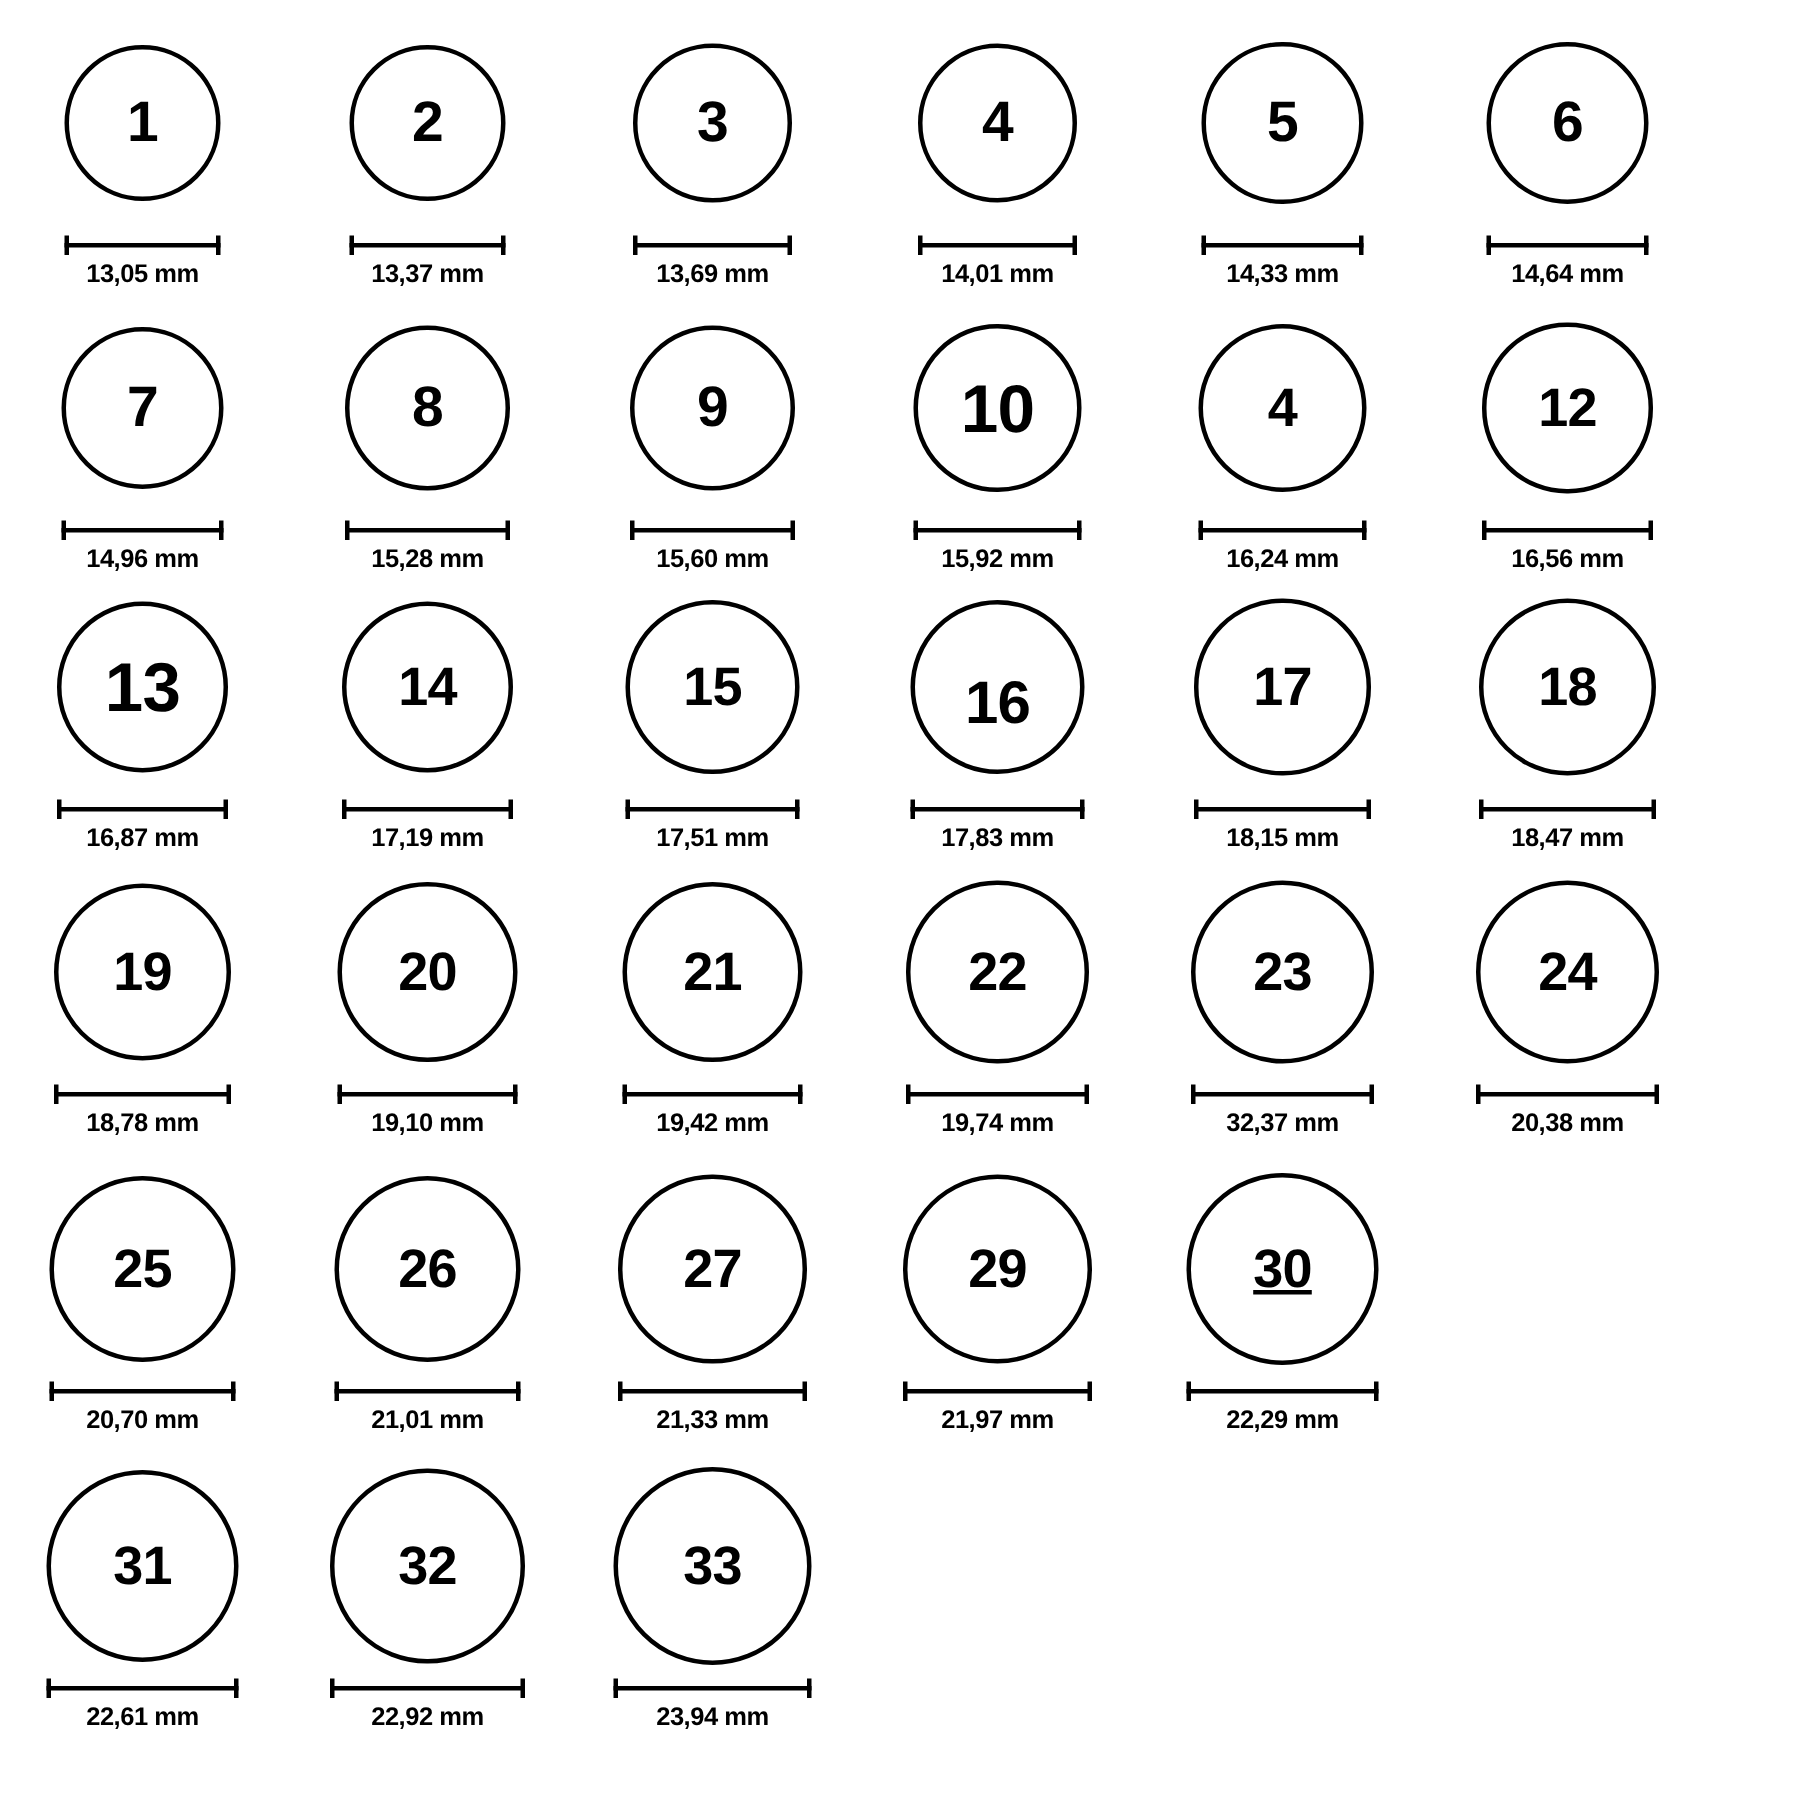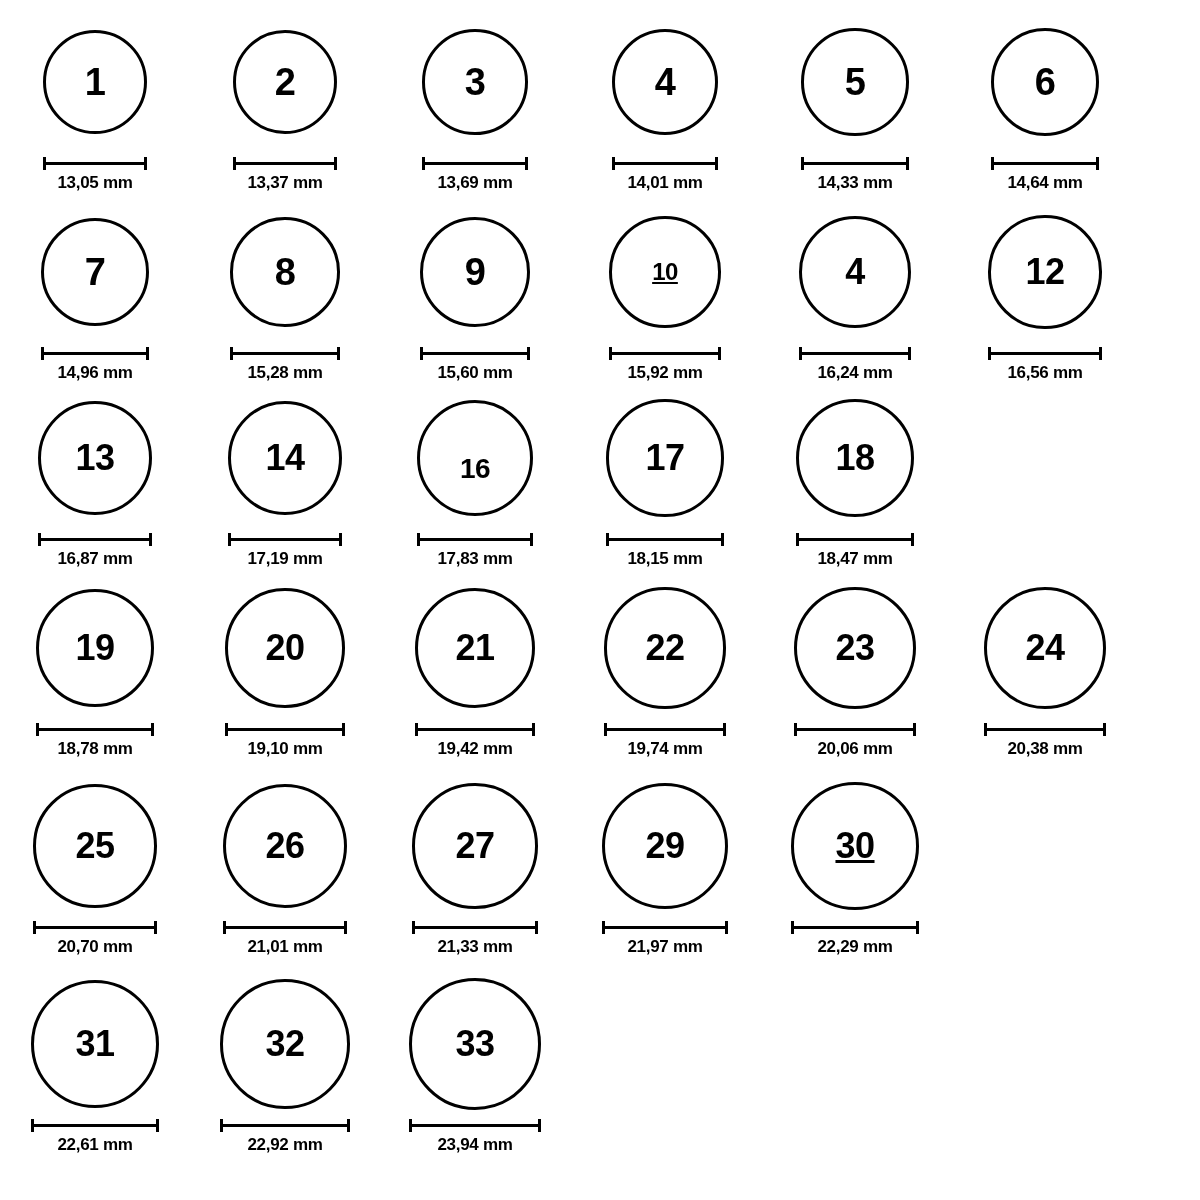--- a/index.html
+++ b/index.html
@@ -204,21 +204,21 @@
         <div class="ruler" style="width: 110.556px;">
           <div class="bar"></div>
           <div class="capL"></div>
           <div class="capR"></div>
         </div>
         <div class="mm">15,60 mm</div>
       </div>
       <div class="cell">
         <div class="circle-wrap" style="height: 136px;">
           <div class="circle" style="width: 111.379px; height: 111.379px;">
-            <span class="size-label" style="font-size: 24px; text-decoration: underline;">10</span>
+            <span class="size-label" style="font-size: 45px;">10</span>
           </div>
         </div>
         <div class="ruler" style="width: 111.379px;">
           <div class="bar"></div>
           <div class="capL"></div>
           <div class="capR"></div>
         </div>
         <div class="mm">15,92 mm</div>
       </div>
       <div class="cell">
@@ -245,21 +245,21 @@
           <div class="capL"></div>
           <div class="capR"></div>
         </div>
         <div class="mm">16,56 mm</div>
       </div>
     </div>
     <div class="row" style="height: 190px;">
       <div class="cell">
         <div class="circle-wrap" style="height: 136px;">
           <div class="circle" style="width: 113.822px; height: 113.822px;">
-            <span class="size-label" style="font-size: 36px;">13</span>
+            <span class="size-label" style="font-size: 46px;">13</span>
           </div>
         </div>
         <div class="ruler" style="width: 113.822px;">
           <div class="bar"></div>
           <div class="capL"></div>
           <div class="capR"></div>
         </div>
         <div class="mm">16,87 mm</div>
       </div>
       <div class="cell">
@@ -270,22 +270,35 @@
         </div>
         <div class="ruler" style="width: 114.645px;">
           <div class="bar"></div>
           <div class="capL"></div>
           <div class="capR"></div>
         </div>
         <div class="mm">17,19 mm</div>
       </div>
       <div class="cell">
         <div class="circle-wrap" style="height: 136px;">
+          <div class="circle" style="width: 115.467px; height: 115.467px;">
+            <span class="size-label" style="font-size: 36px;">15</span>
+          </div>
+        </div>
+        <div class="ruler" style="width: 115.467px;">
+          <div class="bar"></div>
+          <div class="capL"></div>
+          <div class="capR"></div>
+        </div>
+        <div class="mm">17,51 mm</div>
+      </div>
+      <div class="cell">
+        <div class="circle-wrap" style="height: 136px;">
           <div class="circle" style="width: 116.29px; height: 116.29px;">
-            <span class="size-label" style="font-size: 28px; margin-top: 21px;">16</span>
+            <span class="size-label" style="font-size: 40px; margin-top: 21px;">16</span>
           </div>
         </div>
         <div class="ruler" style="width: 116.29px;">
           <div class="bar"></div>
           <div class="capL"></div>
           <div class="capR"></div>
         </div>
         <div class="mm">17,83 mm</div>
       </div>
       <div class="cell">
@@ -372,21 +385,21 @@
         <div class="circle-wrap" style="height: 136px;">
           <div class="circle" style="width: 122.024px; height: 122.024px;">
             <span class="size-label" style="font-size: 36px;">23</span>
           </div>
         </div>
         <div class="ruler" style="width: 122.024px;">
           <div class="bar"></div>
           <div class="capL"></div>
           <div class="capR"></div>
         </div>
-        <div class="mm">20,06 mm</div>
+        <div class="mm">32,37 mm</div>
       </div>
       <div class="cell">
         <div class="circle-wrap" style="height: 136px;">
           <div class="circle" style="width: 122.847px; height: 122.847px;">
             <span class="size-label" style="font-size: 36px;">24</span>
           </div>
         </div>
         <div class="ruler" style="width: 122.847px;">
           <div class="bar"></div>
           <div class="capL"></div>

